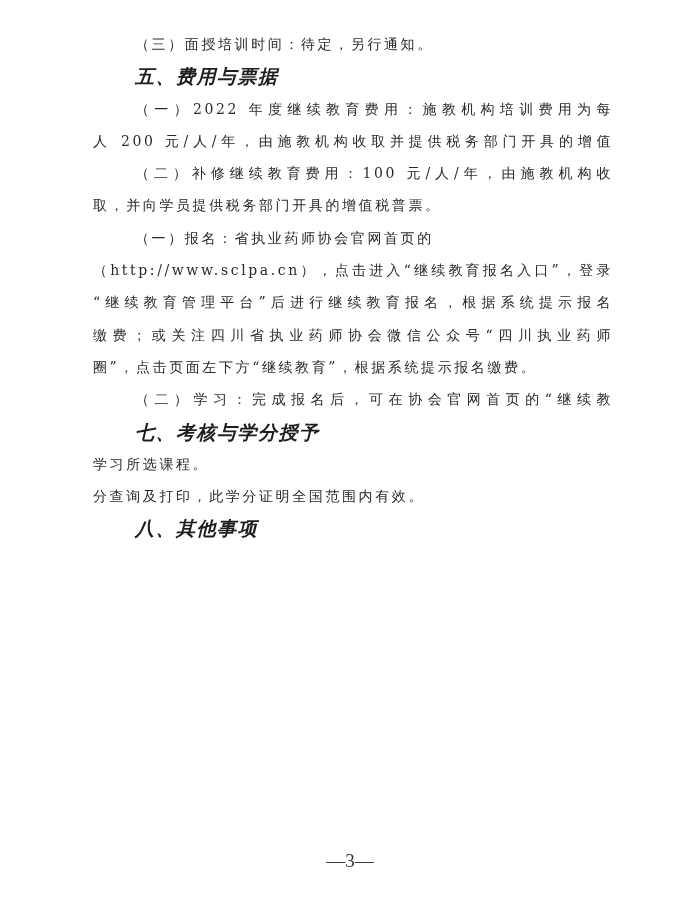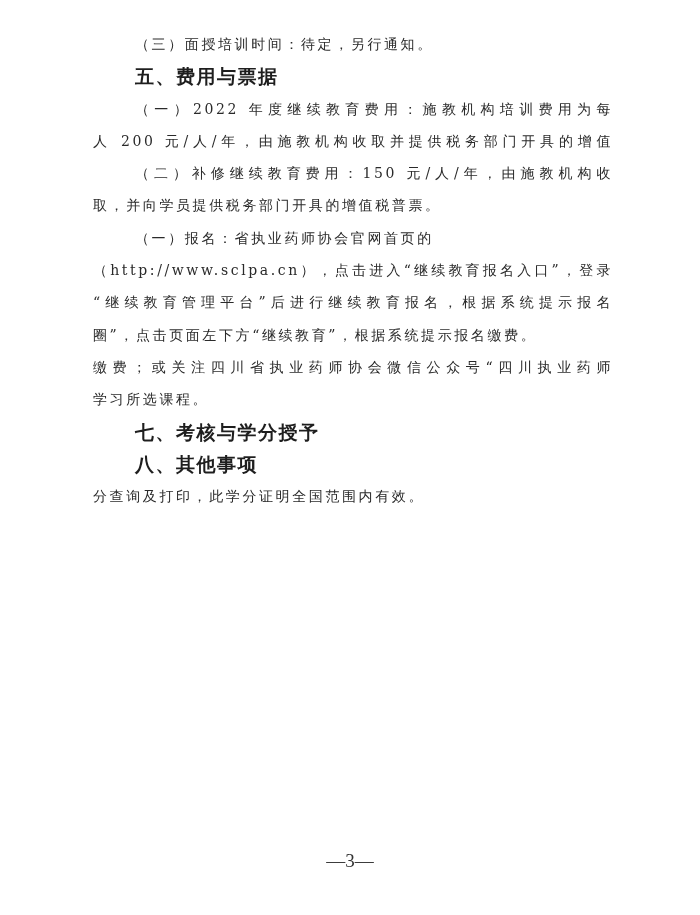--- a/index.html
+++ b/index.html
@@ -27,45 +27,47 @@
     }
     .line.last { text-align-last: left; }
     .indent { padding-left: 42px; }
     .heading {
       font-family: "DejaVu Sans", "Liberation Sans", sans-serif;
       font-weight: bold;
       letter-spacing: 1.5px;
       font-size: 19px;
       color: #1e1e1e;
       text-align-last: left;
+      font-style: italic;
     }
     .page-number {
       position: absolute;
       left: 0; width: 700px;
       top: 850px;
       text-align: center;
       font-size: 19px;
       color: #333;
       font-family: "Liberation Serif", "DejaVu Serif", serif;
     }
   </style>
 </head>
 <body>
 
 <div class="page">
   <div class="line indent last">（三）面授培训时间：待定，另行通知。</div>
   <div class="line indent heading">五、费用与票据</div>
   <div class="line indent">（一）2022 年度继续教育费用：施教机构培训费用为每</div>
   <div class="line">人 200 元/人/年，由施教机构收取并提供税务部门开具的增值</div>
-  <div class="line indent">（二）补修继续教育费用：150 元/人/年，由施教机构收</div>
+  <div class="line indent">（二）补修继续教育费用：100 元/人/年，由施教机构收</div>
   <div class="line last">取，并向学员提供税务部门开具的增值税普票。</div>
   <div class="line indent last">（一）报名：省执业药师协会官网首页的</div>
   <div class="line">（http://www.sclpa.cn），点击进入“继续教育报名入口”，登录</div>
   <div class="line">“继续教育管理平台”后进行继续教育报名，根据系统提示报名</div>
+  <div class="line">缴费；或关注四川省执业药师协会微信公众号“四川执业药师</div>
   <div class="line last">圈”，点击页面左下方“继续教育”，根据系统提示报名缴费。</div>
-  <div class="line">缴费；或关注四川省执业药师协会微信公众号“四川执业药师</div>
+  <div class="line indent">（二）学习：完成报名后，可在协会官网首页的“继续教</div>
+  <div class="line indent heading">七、考核与学分授予</div>
   <div class="line last">学习所选课程。</div>
-  <div class="line indent heading">七、考核与学分授予</div>
+  <div class="line last">分查询及打印，此学分证明全国范围内有效。</div>
   <div class="line indent heading">八、其他事项</div>
-  <div class="line last">分查询及打印，此学分证明全国范围内有效。</div>
 </div>
 
 <div class="page-number">—3—</div>
 
 </body></html>

